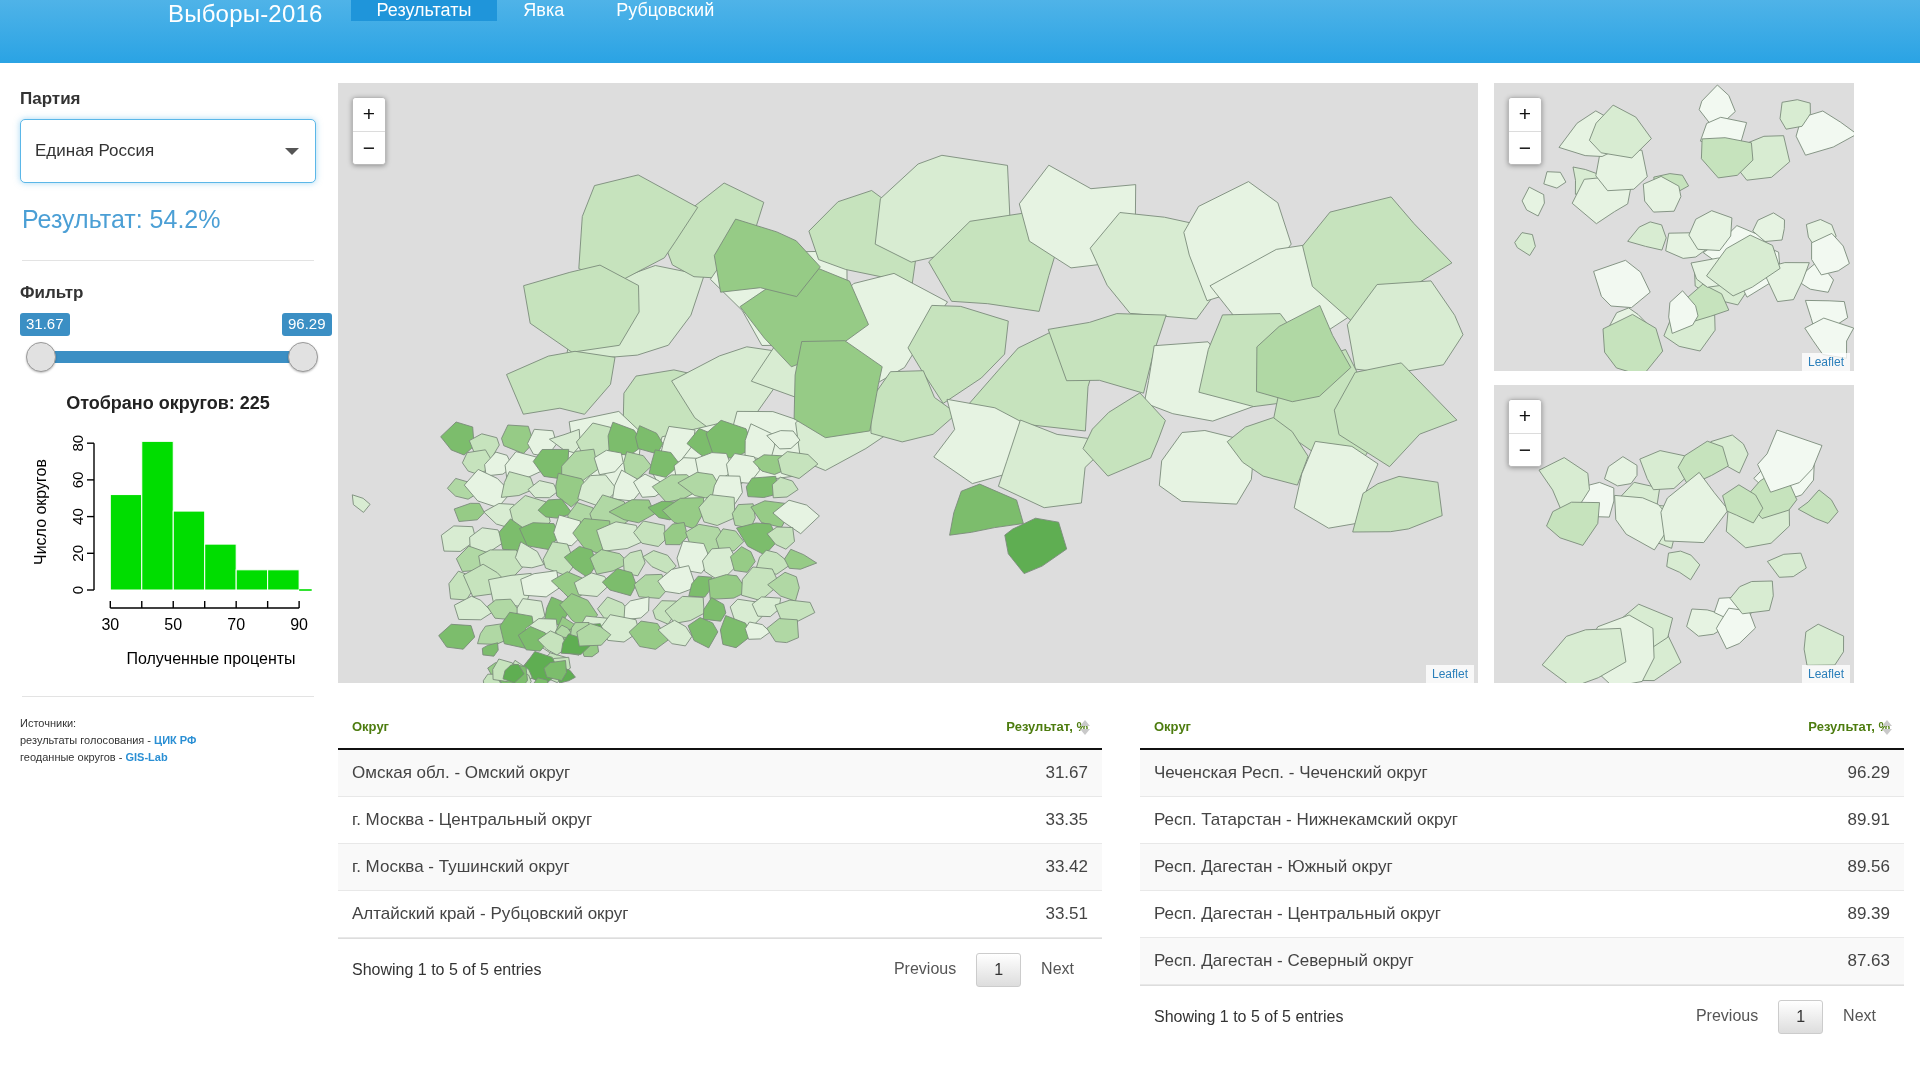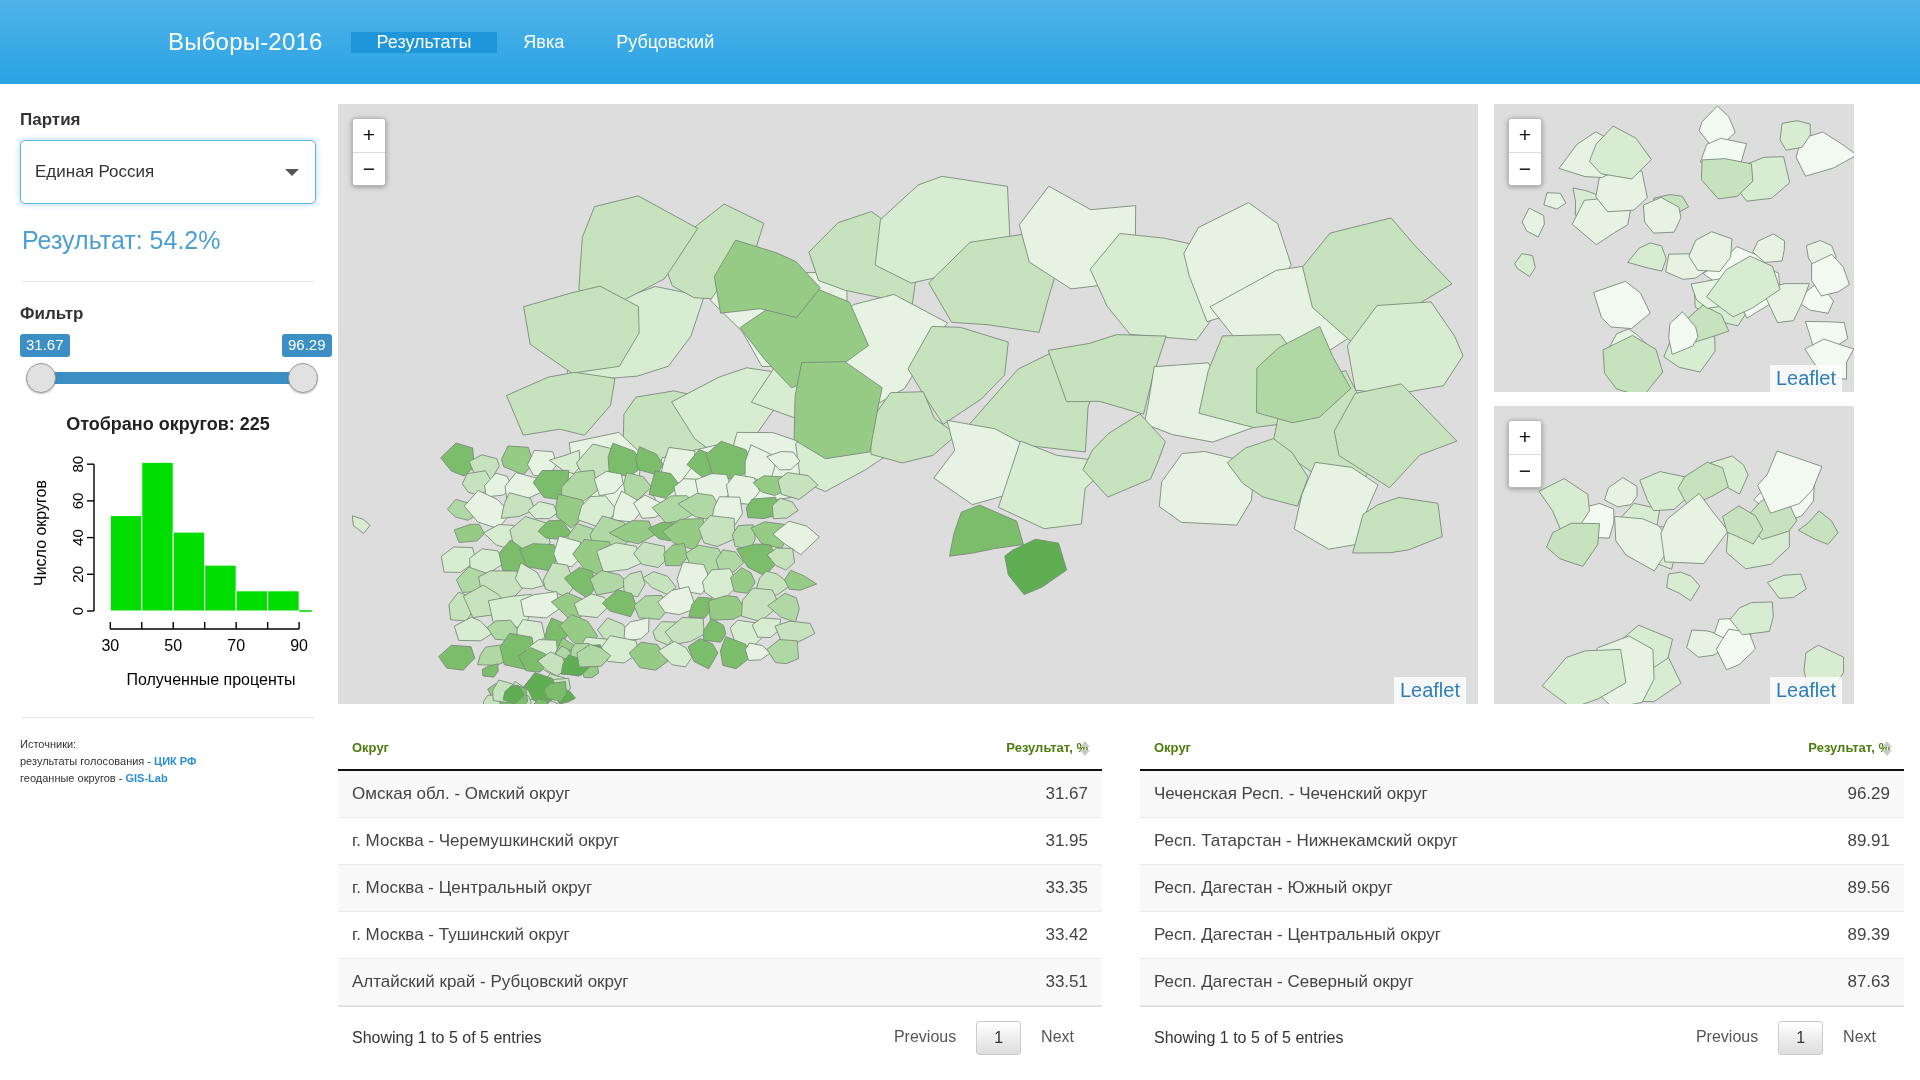--- a/index.html
+++ b/index.html
@@ -7,24 +7,24 @@
     margin: 0; padding: 0;
     width: 1920px; height: 1080px;
     overflow: hidden;
     background: #ffffff;
     font-family: "Liberation Sans", sans-serif;
     -webkit-font-smoothing: antialiased;
   }
 
   
   #navbar {
-    height: 84px;
+    height: 63px;
     background: linear-gradient(#4fb3e8, #2aa3e4);
     display: flex;
-    align-items: center;
+    align-items: flex-start;
     padding-left: 0;
   }
   #nav-brand {
     display: flex; align-items: center;
     padding: 0 28px 0 0;
     margin-left: 168px;
     color: #ffffff;
     font-size: 24px;
     letter-spacing: .2px;
     white-space: nowrap;
@@ -171,24 +171,24 @@
   .zoom-btn {
     height: 33px; line-height: 31px;
     text-align: center;
     font-size: 21px;
     color: #111111;
     cursor: pointer;
     background: #ffffff;
   }
   .zoom-btn.minus { border-top: 1px solid #dcdcdc; }
   .leaflet-cred {
-    position: absolute; right: 12px; bottom: 0;
+    position: absolute; right: 4px; bottom: 0;
     background: rgba(255,255,255,.78);
     color: #2b7fba;
-    font-size: 20px;
+    font-size: 12px;
     padding: 2px 6px;
     z-index: 5;
   }
 
   
   #tables-row {
     display: flex;
     gap: 38px;
     margin-top: 26px;
     padding-left: 0;
@@ -649,24 +649,20 @@
                   </span>
               </th>
             </tr>
           </thead>
           <tbody id="tbody-left">
               <tr>
                 <td class="col-name">Омская обл. - Омский округ</td>
                 <td class="col-val">31.67</td>
               </tr>
               <tr>
-                <td class="col-name">г. Москва - Черемушкинский округ</td>
-                <td class="col-val">31.95</td>
-              </tr>
-              <tr>
                 <td class="col-name">г. Москва - Центральный округ</td>
                 <td class="col-val">33.35</td>
               </tr>
               <tr>
                 <td class="col-name">г. Москва - Тушинский округ</td>
                 <td class="col-val">33.42</td>
               </tr>
               <tr>
                 <td class="col-name">Алтайский край - Рубцовский округ</td>
                 <td class="col-val">33.51</td>

